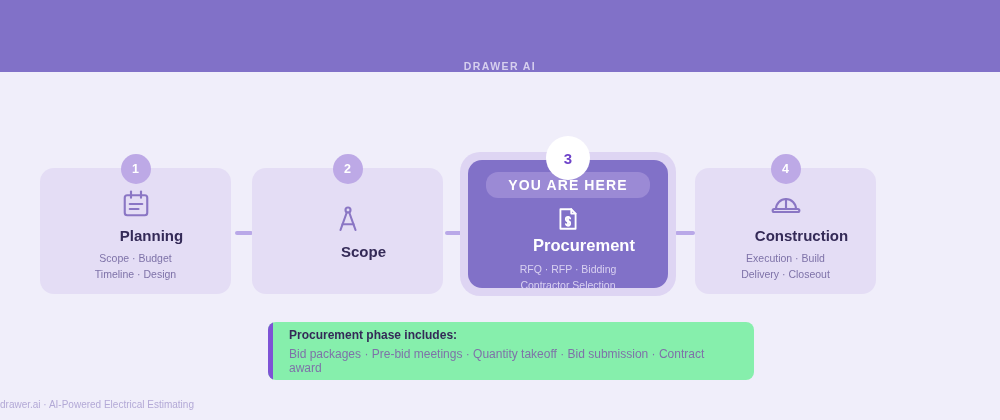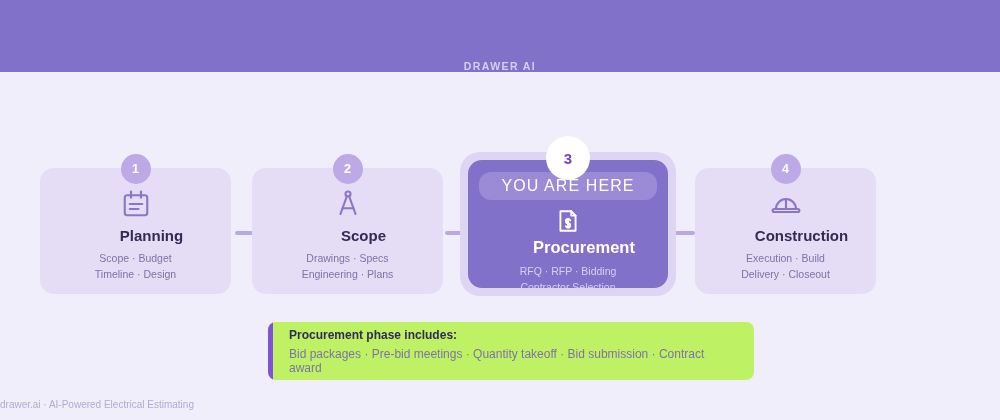--- a/index.html
+++ b/index.html
@@ -143,39 +143,39 @@
     top: -16px;
     width: 44px;
     height: 44px;
     background: #ffffff;
     color: #6e43c9;
     font-size: 15px;
   }
   .you-are-here {
     background: #9b8ad5;
     color: #ffffff;
-    font-size: 16px;
-    font-weight: normal;
+    font-size: 14px;
+    font-weight: bold;
     letter-spacing: 1.1px;
     padding: 5px 22px;
     border-radius: 12px;
     margin-bottom: 8px;
   }
   .stage-3 .card-title { color: #ffffff; font-size: 16.5px; }
   .stage-3 .card-sub  { color: #d9d1f1; }
   .stage-3 .icon-wrap { height: 30px; margin-bottom: 4px; }
 
   
   .callout {
     position: absolute;
     left: 268px;
     top: 322px;
     width: 486px;
     height: 58px;
-    background: #bef264;
+    background: #86efac;
     border-radius: 8px;
     display: flex;
     align-items: center;
     overflow: hidden;
   }
   .callout-bar {
     width: 5px;
     align-self: stretch;
     background: #7e53d6;
     flex: 0 0 5px;
@@ -242,24 +242,20 @@
     <div class="card">
       <div class="icon-wrap">
         <svg width="30" height="30" viewBox="0 0 24 24" fill="none" stroke="#8a76c4" stroke-width="1.7" stroke-linecap="round" stroke-linejoin="round">
           <circle cx="12" cy="4" r="2"></circle>
           <line x1="11" y1="6" x2="6" y2="20"></line>
           <line x1="13" y1="6" x2="18" y2="20"></line>
           <path d="M7.6 15.4 L16.4 15.4"></path>
         </svg>
       </div>
       <div class="card-title">Scope</div>
-      <div class="card-sub">
-        <span>Drawings · Specs</span><br>
-        <span>Engineering · Plans</span>
-      </div>
     </div>
   </div>
 
   <div class="stage stage-3">
     <div class="badge">3</div>
     <div class="halo">
       <div class="card">
         <div class="you-are-here">YOU ARE HERE</div>
         <div class="icon-wrap">
           <svg width="26" height="26" viewBox="0 0 24 24" fill="none" stroke="#ffffff" stroke-width="1.7" stroke-linecap="round" stroke-linejoin="round">

